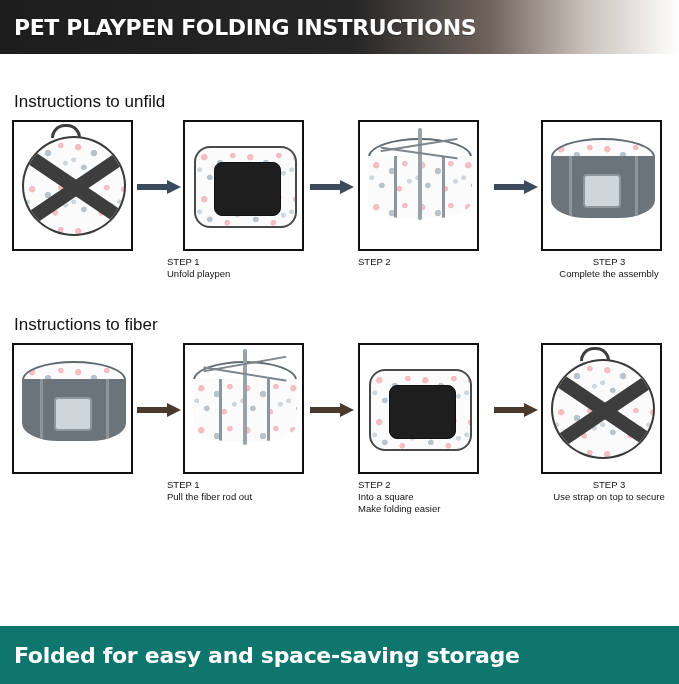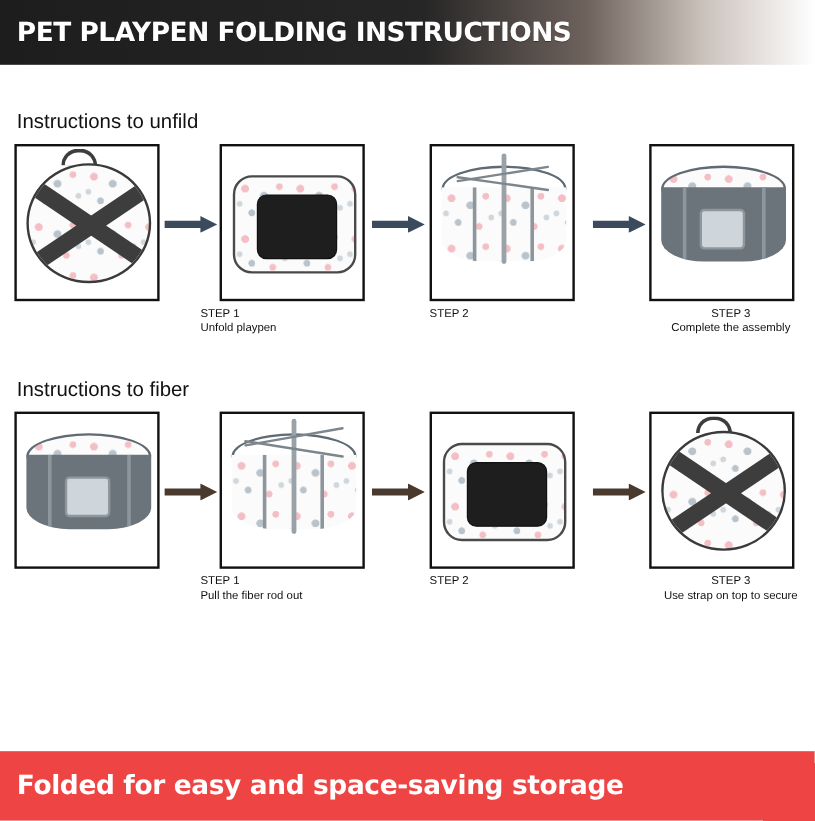--- a/index.html
+++ b/index.html
@@ -31,21 +31,21 @@
     padding-left: 14px;
     white-space: nowrap;
     text-shadow: 0 1px 0 rgba(0,0,0,.35);
   }
 
   
   .bottom-banner {
     position: absolute;
     left: 0; bottom: 0;
     width: 679px; height: 58px;
-    background: #ef4444;
+    background: #0f766e;
     display: flex;
     align-items: center;
   }
   .bottom-banner-title {
     color: #ffffff;
     font-family: "DejaVu Sans", sans-serif;
     font-weight: bold;
     font-size: 22px;
     letter-spacing: -0.3px;
     padding-left: 14px;
@@ -370,20 +370,22 @@
         <div class="handle"></div>
       </div>
     </div>
 
     <div class="caption c1">
       <span class="step-label">STEP 1</span>
       <span class="step-text">Pull the fiber rod out</span>
     </div>
     <div class="caption c2">
       <span class="step-label">STEP 2</span>
+      <span class="step-text" style="white-space:pre-line">Into a square
+Make folding easier</span>
     </div>
     <div class="caption c3">
       <span class="step-label">STEP 3</span>
       <span class="step-text">Use strap on top to secure</span>
     </div>
   </div>
 </div>
 
 <div class="bottom-banner">
   <div class="bottom-banner-title">Folded for easy and space-saving storage</div>

